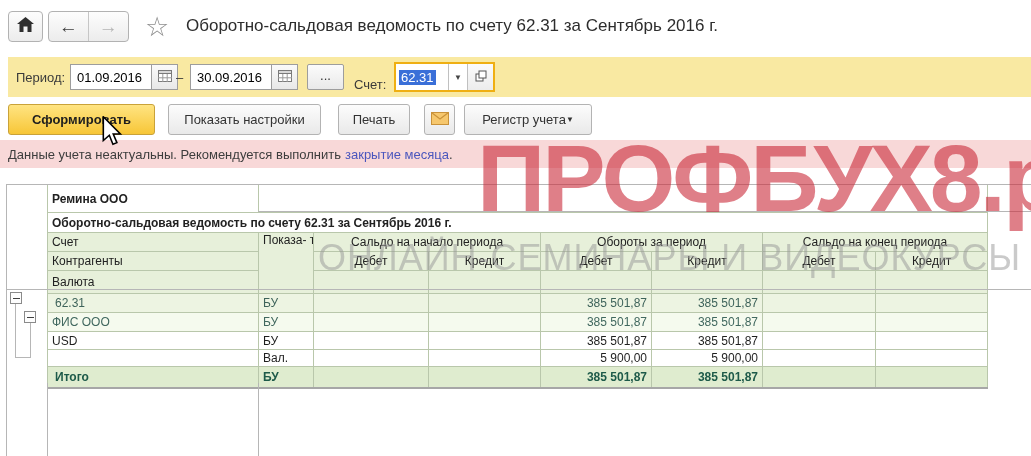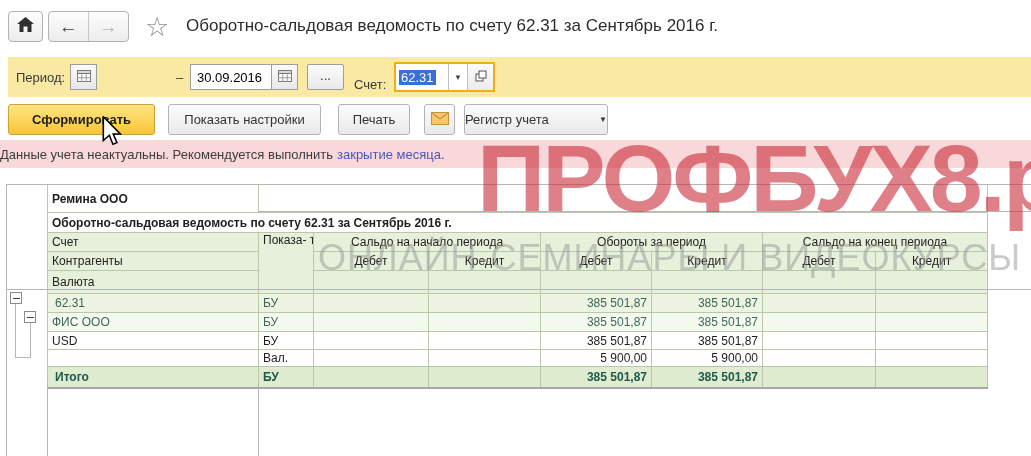--- a/index.html
+++ b/index.html
@@ -37,26 +37,26 @@
 
   
   .toolbar-btn { position:absolute; top:104px; height:31px; border:1px solid #b3b3b3; border-radius:3px;
                  background:linear-gradient(#fcfcfc,#e9e9e9); font-size:13px; color:#333;
                  display:flex; align-items:center; justify-content:center; }
   .btn-generate { left:8px; width:147px; background:linear-gradient(#ffe482,#f7c637); border:1px solid #c9a239;
                   font-weight:bold; color:#1e1e1e; }
   .btn-settings { left:168px; width:153px; }
   .btn-print { left:338px; width:72px; }
   .btn-mail { left:424px; width:31px; }
-  .btn-register { left:464px; width:144px; gap:0;justify-content:space-between; }
+  .btn-register { left:464px; width:128px; gap:0; }
   .dd-arrow { font-size:8px; color:#333; }
 
   
   .warnbar { position:absolute; left:0; top:140px; width:1031px; height:28px; background:#f8d8d8;
-             display:flex; align-items:center; font-size:13px; color:#3d3d3d; }
+             display:flex; align-items:center; padding-left:8px; font-size:13px; color:#3d3d3d; }
   .warn-link { color:#4a56bd; cursor:pointer; margin-left:4px; }
 
   
   table.report { position:absolute; left:47px; top:184px; width:940px; border-collapse:collapse; table-layout:fixed; }
   table.report td { border:1px solid #b9c7ab; font-size:12px; color:#222; padding:0 4px; overflow:hidden; white-space:nowrap; }
   td.company { font-weight:bold; font-size:13px; color:#333; border-bottom-style:hidden; padding-left:7px; }
   td.comp-rest { background:#fff; }
   td.rtitle { font-weight:bold; font-size:15px; color:#262626; border-bottom-style:hidden; padding-left:7px; }
   td.hdr { background:#e7f0da; color:#3c4a3c; }
   td.hdr-ind { vertical-align:top; white-space:pre-line; padding-top:1px; }
@@ -100,20 +100,21 @@
     <div class="btn-half btn-fwd">
         <span>→</span>
       </div>
   </div>
   <div class="star">☆</div>
   <div class="win-title">Оборотно-сальдовая ведомость по счету 62.31 за Сентябрь 2016 г.</div>
 
   <div class="periodbar">
     <span class="pb-label" style="left:8px;">Период:</span>
     <div class="datewrap" style="left:62px;">
+      <div class="dateinput">01.09.2016</div>
       <div class="calbtn">
         <span>
           <svg width="14" height="12" viewBox="0 0 14 12">
               <rect x="0.5" y="0.5" width="13" height="11" fill="#fff" stroke="#7a7a7a"></rect>
               <rect x="0.5" y="0.5" width="13" height="3" fill="#d8d8d8" stroke="#7a7a7a"></rect>
               <line x1="4.8" y1="4" x2="4.8" y2="12" stroke="#9a9a9a"></line>
               <line x1="9.2" y1="4" x2="9.2" y2="12" stroke="#9a9a9a"></line>
               <line x1="0" y1="7.8" x2="14" y2="7.8" stroke="#9a9a9a"></line>
             </svg>
         </span>

